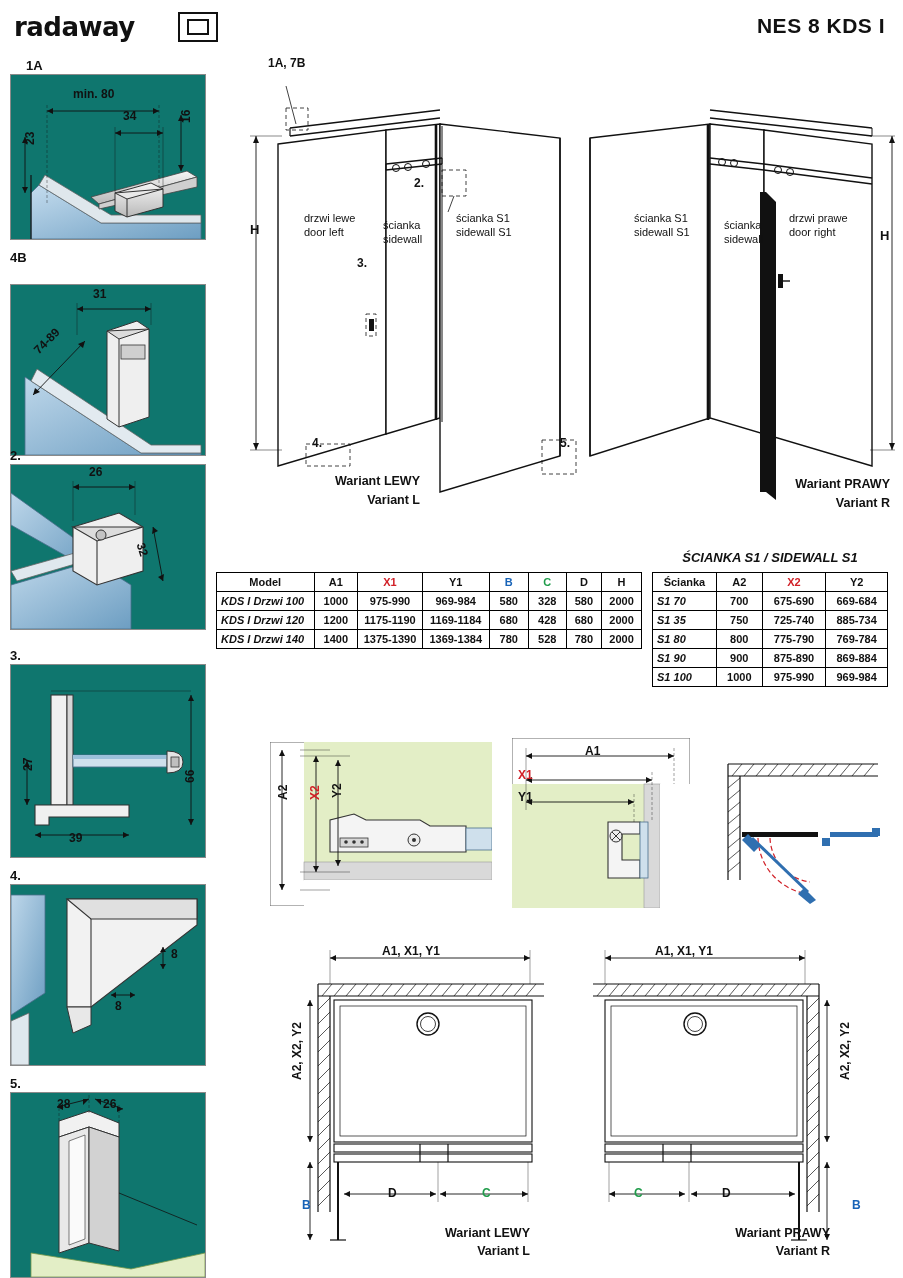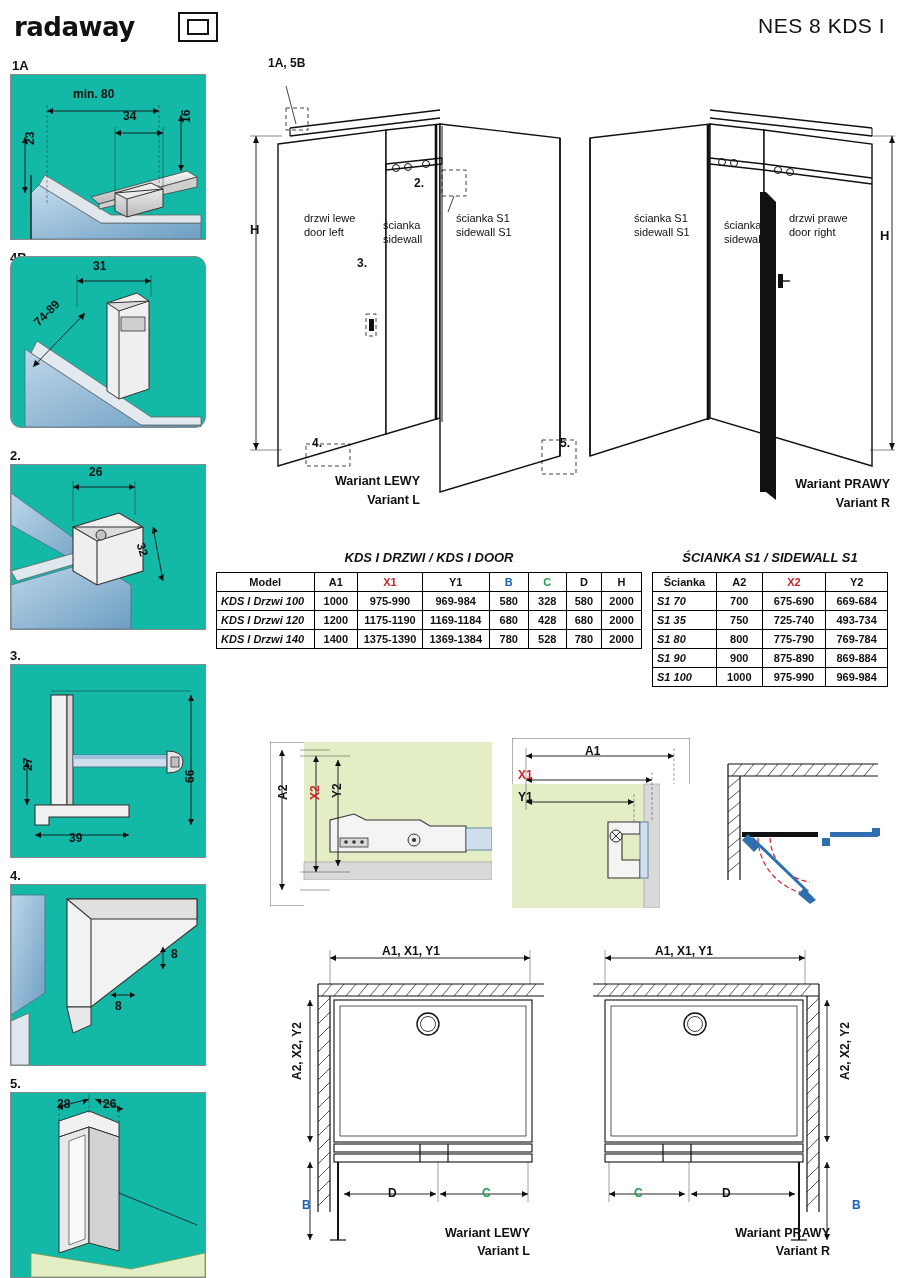--- a/index.html
+++ b/index.html
@@ -24,25 +24,25 @@
   .logo-mark {
     position:absolute; left:164px; top:4px; width:40px; height:30px;
     border:2.5px solid #111;
   }
   .logo-mark:after {
     content:""; position:absolute; left:7px; top:5px; right:7px; bottom:5px;
     border:2px solid #111;
   }
   .title {
     position:absolute; right:18px; top:14px;
-    font-size:21px; font-weight:normal; letter-spacing:0.5px;
+    font-size:21px; font-weight:bold; letter-spacing:0.5px;
   }
 
   
-  .detail { position:absolute; left:10px; width:196px; border:1px solid #8a8a8a; background:#14b8a6; }
+  .detail { position:absolute; left:10px; width:196px; border:1px solid #8a8a8a; background:#0f766e; }
   .detail-label { position:absolute; font-size:13px; font-weight:bold; }
   .dim { position:absolute; font-size:12px; font-weight:bold; }
 
   
   table { border-collapse:collapse; font-size:11px; }
   .tbl-title { font-size:13px; font-weight:bold; font-style:italic; text-align:center; }
   td, th { border:1px solid #000; padding:3px 4px; text-align:center; font-weight:bold; }
   th { background:#ffffff; }
   .rowhead { text-align:left; font-style:italic; }
   .red { color:#d12027; }
@@ -56,21 +56,21 @@
 <body>
 
 <div class="page">
 
   <div class="logo">
     <div class="logo-text">radaway</div>
     <div class="logo-mark"></div>
   </div>
   <div class="title">NES 8 KDS I</div>
 
-  <div class="detail-label" style="left:12px; top:58px;">1A</div>
+  <div class="detail-label" style="left:26px; top:58px;">1A</div>
   <div class="detail" style="top:74px; height:166px;">
     <svg width="194" height="164" viewBox="0 0 194 164">
       <defs>
         <linearGradient id="g1" x1="0" y1="0" x2="1" y2="1">
           <stop offset="0" stop-color="#c4dcee"></stop>
             <stop offset="1" stop-color="#6d9ec2"></stop>
         </linearGradient>
         <linearGradient id="m1" x1="0" y1="0" x2="0" y2="1">
           <stop offset="0" stop-color="#f5f5f5"></stop>
             <stop offset="1" stop-color="#b9b9b9"></stop>
@@ -107,21 +107,21 @@
       <line x1="104" y1="52" x2="104" y2="118" stroke="#111" stroke-width="0.4"></line>
       <line x1="152" y1="52" x2="152" y2="114" stroke="#111" stroke-width="0.4"></line>
     </svg>
     <div class="dim" style="left:62px; top:12px;">min. 80</div>
     <div class="dim" style="left:112px; top:34px;">34</div>
     <div class="dim" style="left:168px; top:48px; transform:rotate(-90deg); transform-origin:left top;">16</div>
     <div class="dim" style="left:12px; top:70px; transform:rotate(-90deg); transform-origin:left top;">23</div>
   </div>
 
   <div class="detail-label" style="left:10px; top:250px;">4B</div>
-  <div class="detail" style="top:256px; height:172px;border-radius:11px;">
+  <div class="detail" style="top:284px; height:172px;">
     <svg width="194" height="170" viewBox="0 0 194 170">
       <defs>
         <linearGradient id="g2" x1="0" y1="0" x2="1" y2="1">
           <stop offset="0" stop-color="#bed7ea"></stop>
             <stop offset="1" stop-color="#6d9ec2"></stop>
         </linearGradient>
       </defs>
       <polygon points="20,96 130,168 190,168 190,170 14,170 14,92" fill="url(#g2)" stroke="#4a6f8c" stroke-width="0.8"></polygon>
       <polygon points="26,84 140,160 190,160 190,168 130,168 20,96" fill="#e2eaf0" stroke="#666" stroke-width="0.8"></polygon>
 
@@ -335,21 +335,21 @@
         <path d="M662,398 l-3,-7 h6 z" fill="#111"></path>
       <line x1="640" y1="84" x2="665" y2="84" stroke="#111" stroke-width="0.5"></line>
       <line x1="640" y1="398" x2="665" y2="398" stroke="#111" stroke-width="0.5"></line>
 
       <circle cx="166" cy="116" r="3.5" fill="none" stroke="#111" stroke-width="1"></circle>
       <circle cx="178" cy="115" r="3.5" fill="none" stroke="#111" stroke-width="1"></circle>
       <circle cx="196" cy="112" r="3.5" fill="none" stroke="#111" stroke-width="1"></circle>
     </svg>
   </div>
 
-  <div class="smalltxt" style="left:268px; top:56px; font-weight:bold; font-size:12px;">1A, 5B</div>
+  <div class="smalltxt" style="left:268px; top:56px; font-weight:bold; font-size:12px;">1A, 7B</div>
   <div class="smalltxt" style="left:414px; top:176px; font-weight:bold; font-size:12px;">2.</div>
   <div class="smalltxt" style="left:357px; top:256px; font-weight:bold; font-size:12px;">3.</div>
   <div class="smalltxt" style="left:312px; top:436px; font-weight:bold; font-size:12px;">4.</div>
   <div class="smalltxt" style="left:560px; top:436px; font-weight:bold; font-size:12px;">5.</div>
   <div class="smalltxt" style="left:250px; top:222px; font-weight:bold; font-size:13px;">H</div>
   <div class="smalltxt" style="left:880px; top:228px; font-weight:bold; font-size:13px;">H</div>
 
   <div class="smalltxt" style="left:304px; top:212px; font-size:11px;">drzwi lewe</div>
   <div class="smalltxt" style="left:304px; top:226px; font-size:11px;">door left</div>
   <div class="smalltxt" style="left:383px; top:219px; font-size:11px;">ścianka</div>
@@ -362,21 +362,20 @@
   <div class="smalltxt" style="left:724px; top:219px; font-size:11px;">ścianka</div>
   <div class="smalltxt" style="left:724px; top:233px; font-size:11px;">sidewall</div>
   <div class="smalltxt" style="left:789px; top:212px; font-size:11px;">drzwi prawe</div>
   <div class="smalltxt" style="left:789px; top:226px; font-size:11px;text-align:right;">door right</div>
 
   <div class="variant" style="left:250px; top:474px; width:170px;">Wariant LEWY</div>
   <div class="variant" style="left:250px; top:493px; width:170px;">Variant L</div>
   <div class="variant" style="left:720px; top:477px; width:170px;">Wariant PRAWY</div>
   <div class="variant" style="left:720px; top:496px; width:170px;">Variant R</div>
 
-  <div class="tbl-title" style="position:absolute; left:216px; top:550px; width:426px;">KDS I DRZWI / KDS I DOOR</div>
   <table style="position:absolute; left:216px; top:572px; width:426px;">
     <thead>
       <tr>
         <th style="width:100px;">Model</th>
         <th style="width:44px;">A1</th>
         <th class="red" style="width:66px;">X1</th>
         <th style="width:68px;">Y1</th>
         <th class="blue" style="width:40px;">B</th>
         <th class="green" style="width:38px;">C</th>
         <th style="width:36px;">D</th>
@@ -431,21 +430,21 @@
       <tr>
         <td class="rowhead">S1 70</td>
         <td>700</td>
         <td>675-690</td>
         <td>669-684</td>
       </tr>
       <tr>
         <td class="rowhead">S1 35</td>
         <td>750</td>
         <td>725-740</td>
-        <td>493-734</td>
+        <td>885-734</td>
       </tr>
       <tr>
         <td class="rowhead">S1 80</td>
         <td>800</td>
         <td>775-790</td>
         <td>769-784</td>
       </tr>
       <tr>
         <td class="rowhead">S1 90</td>
         <td>900</td>

